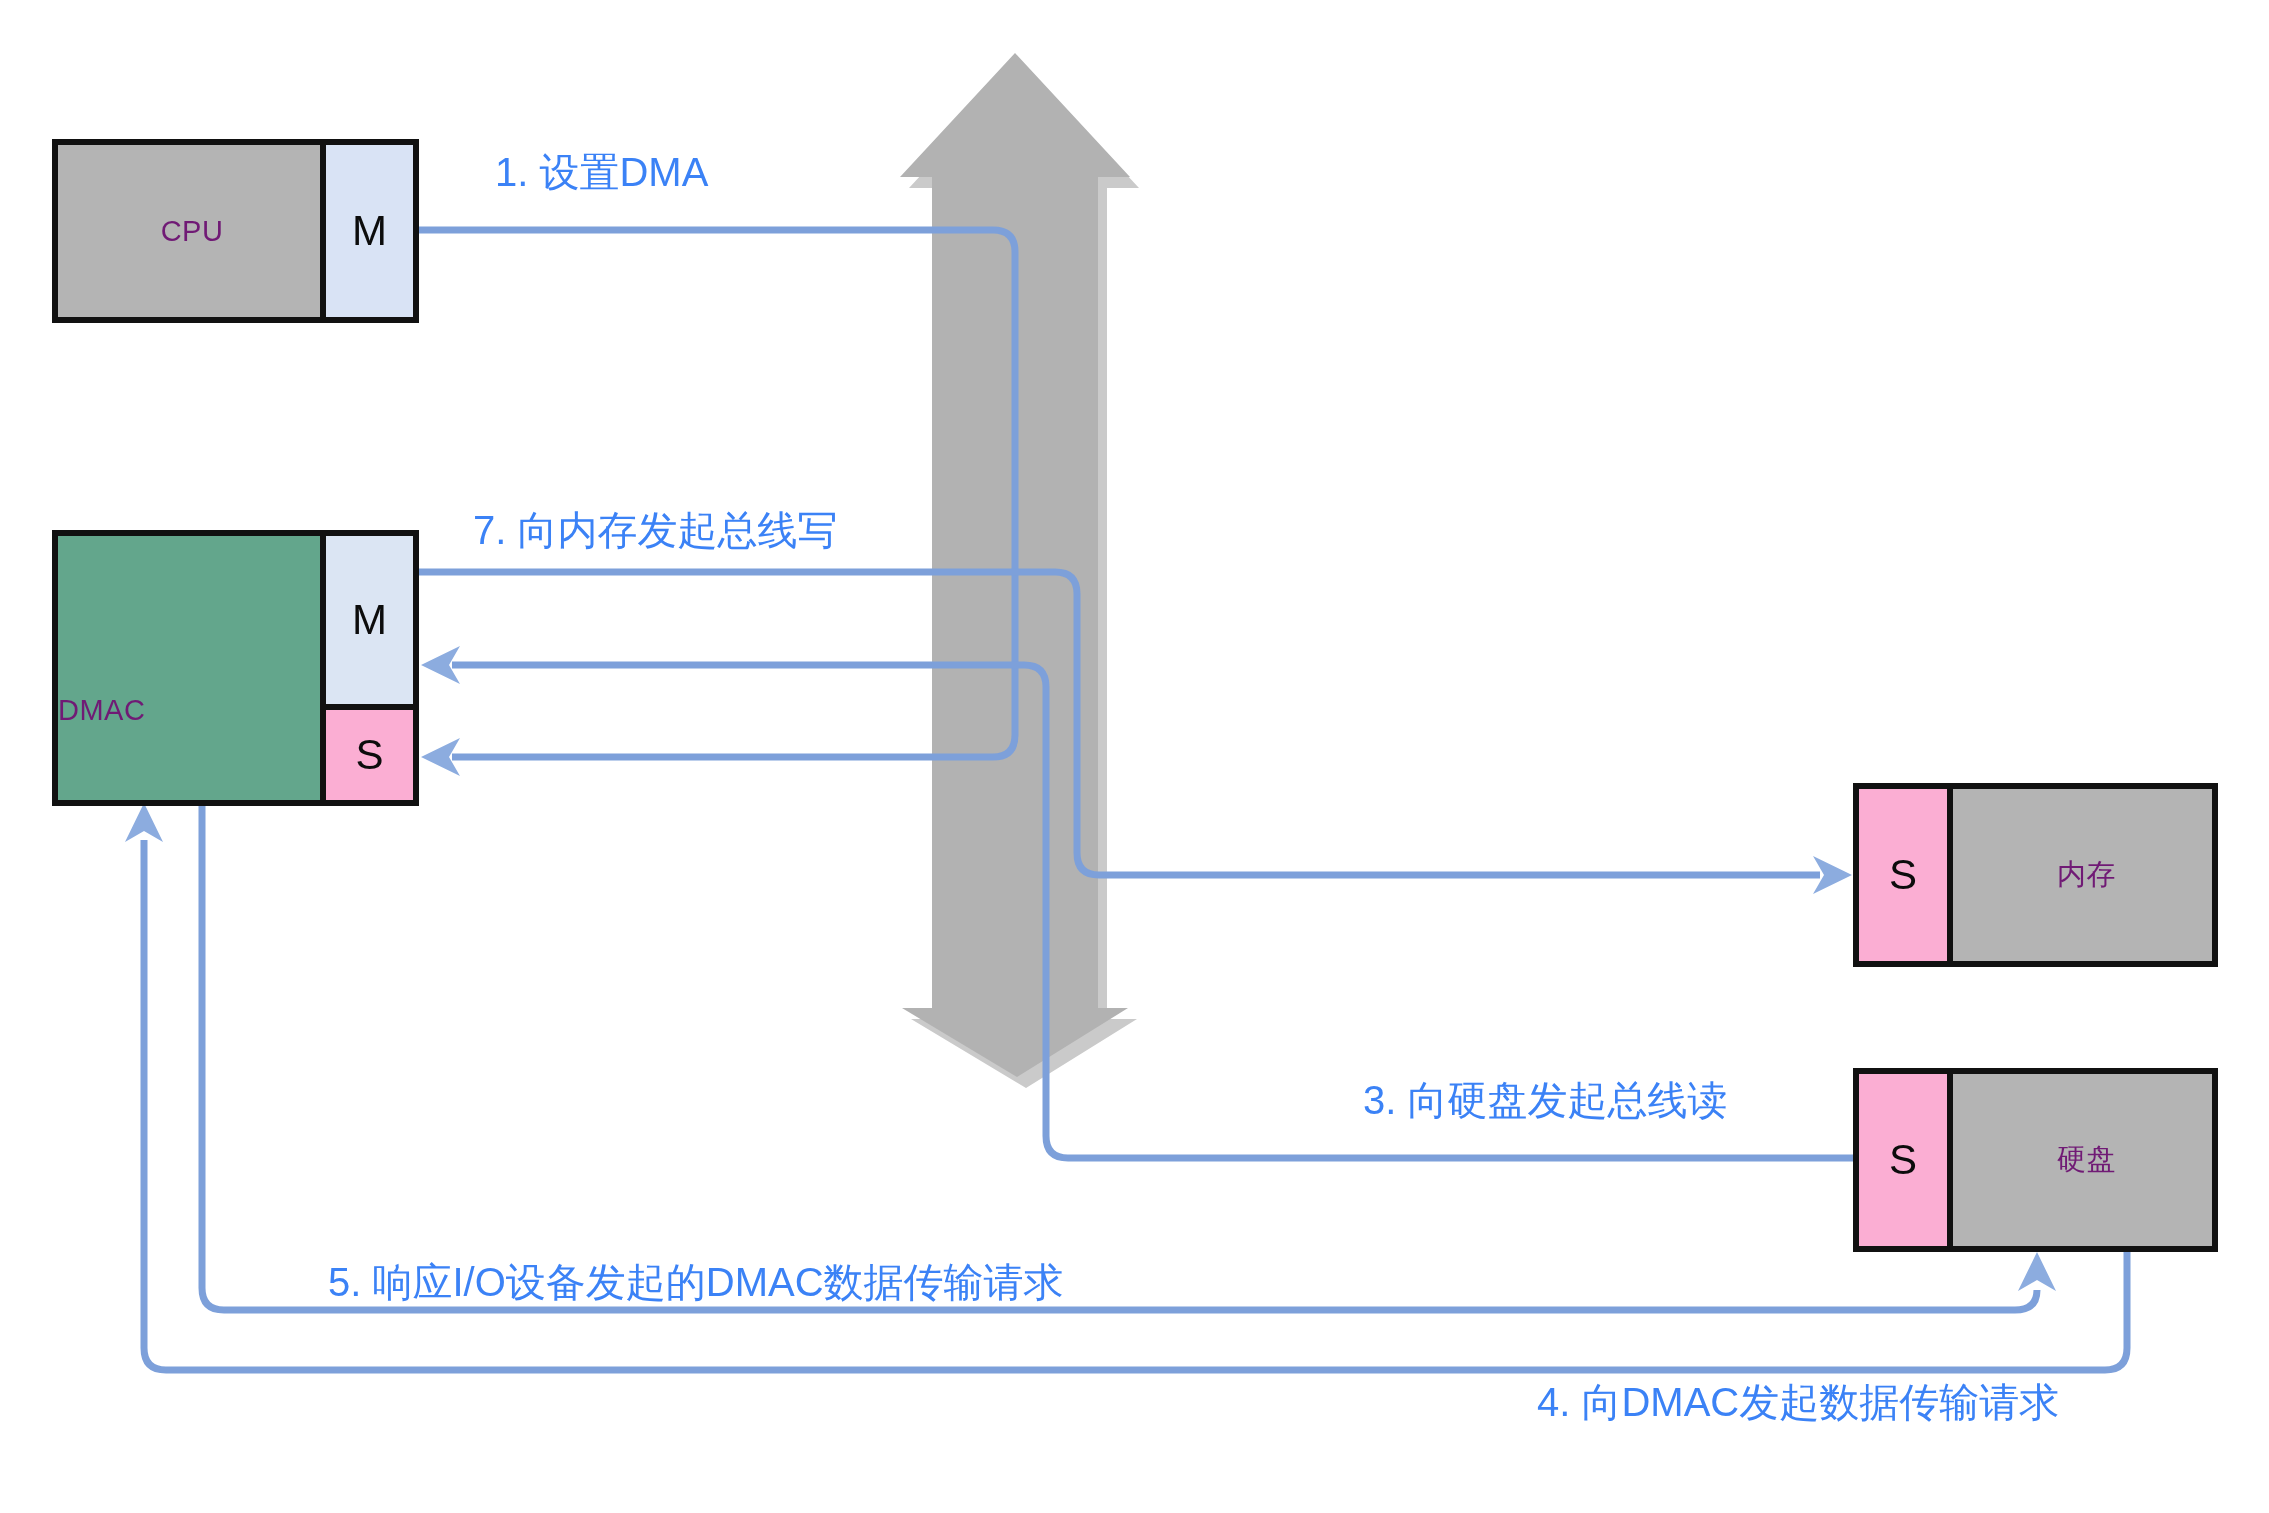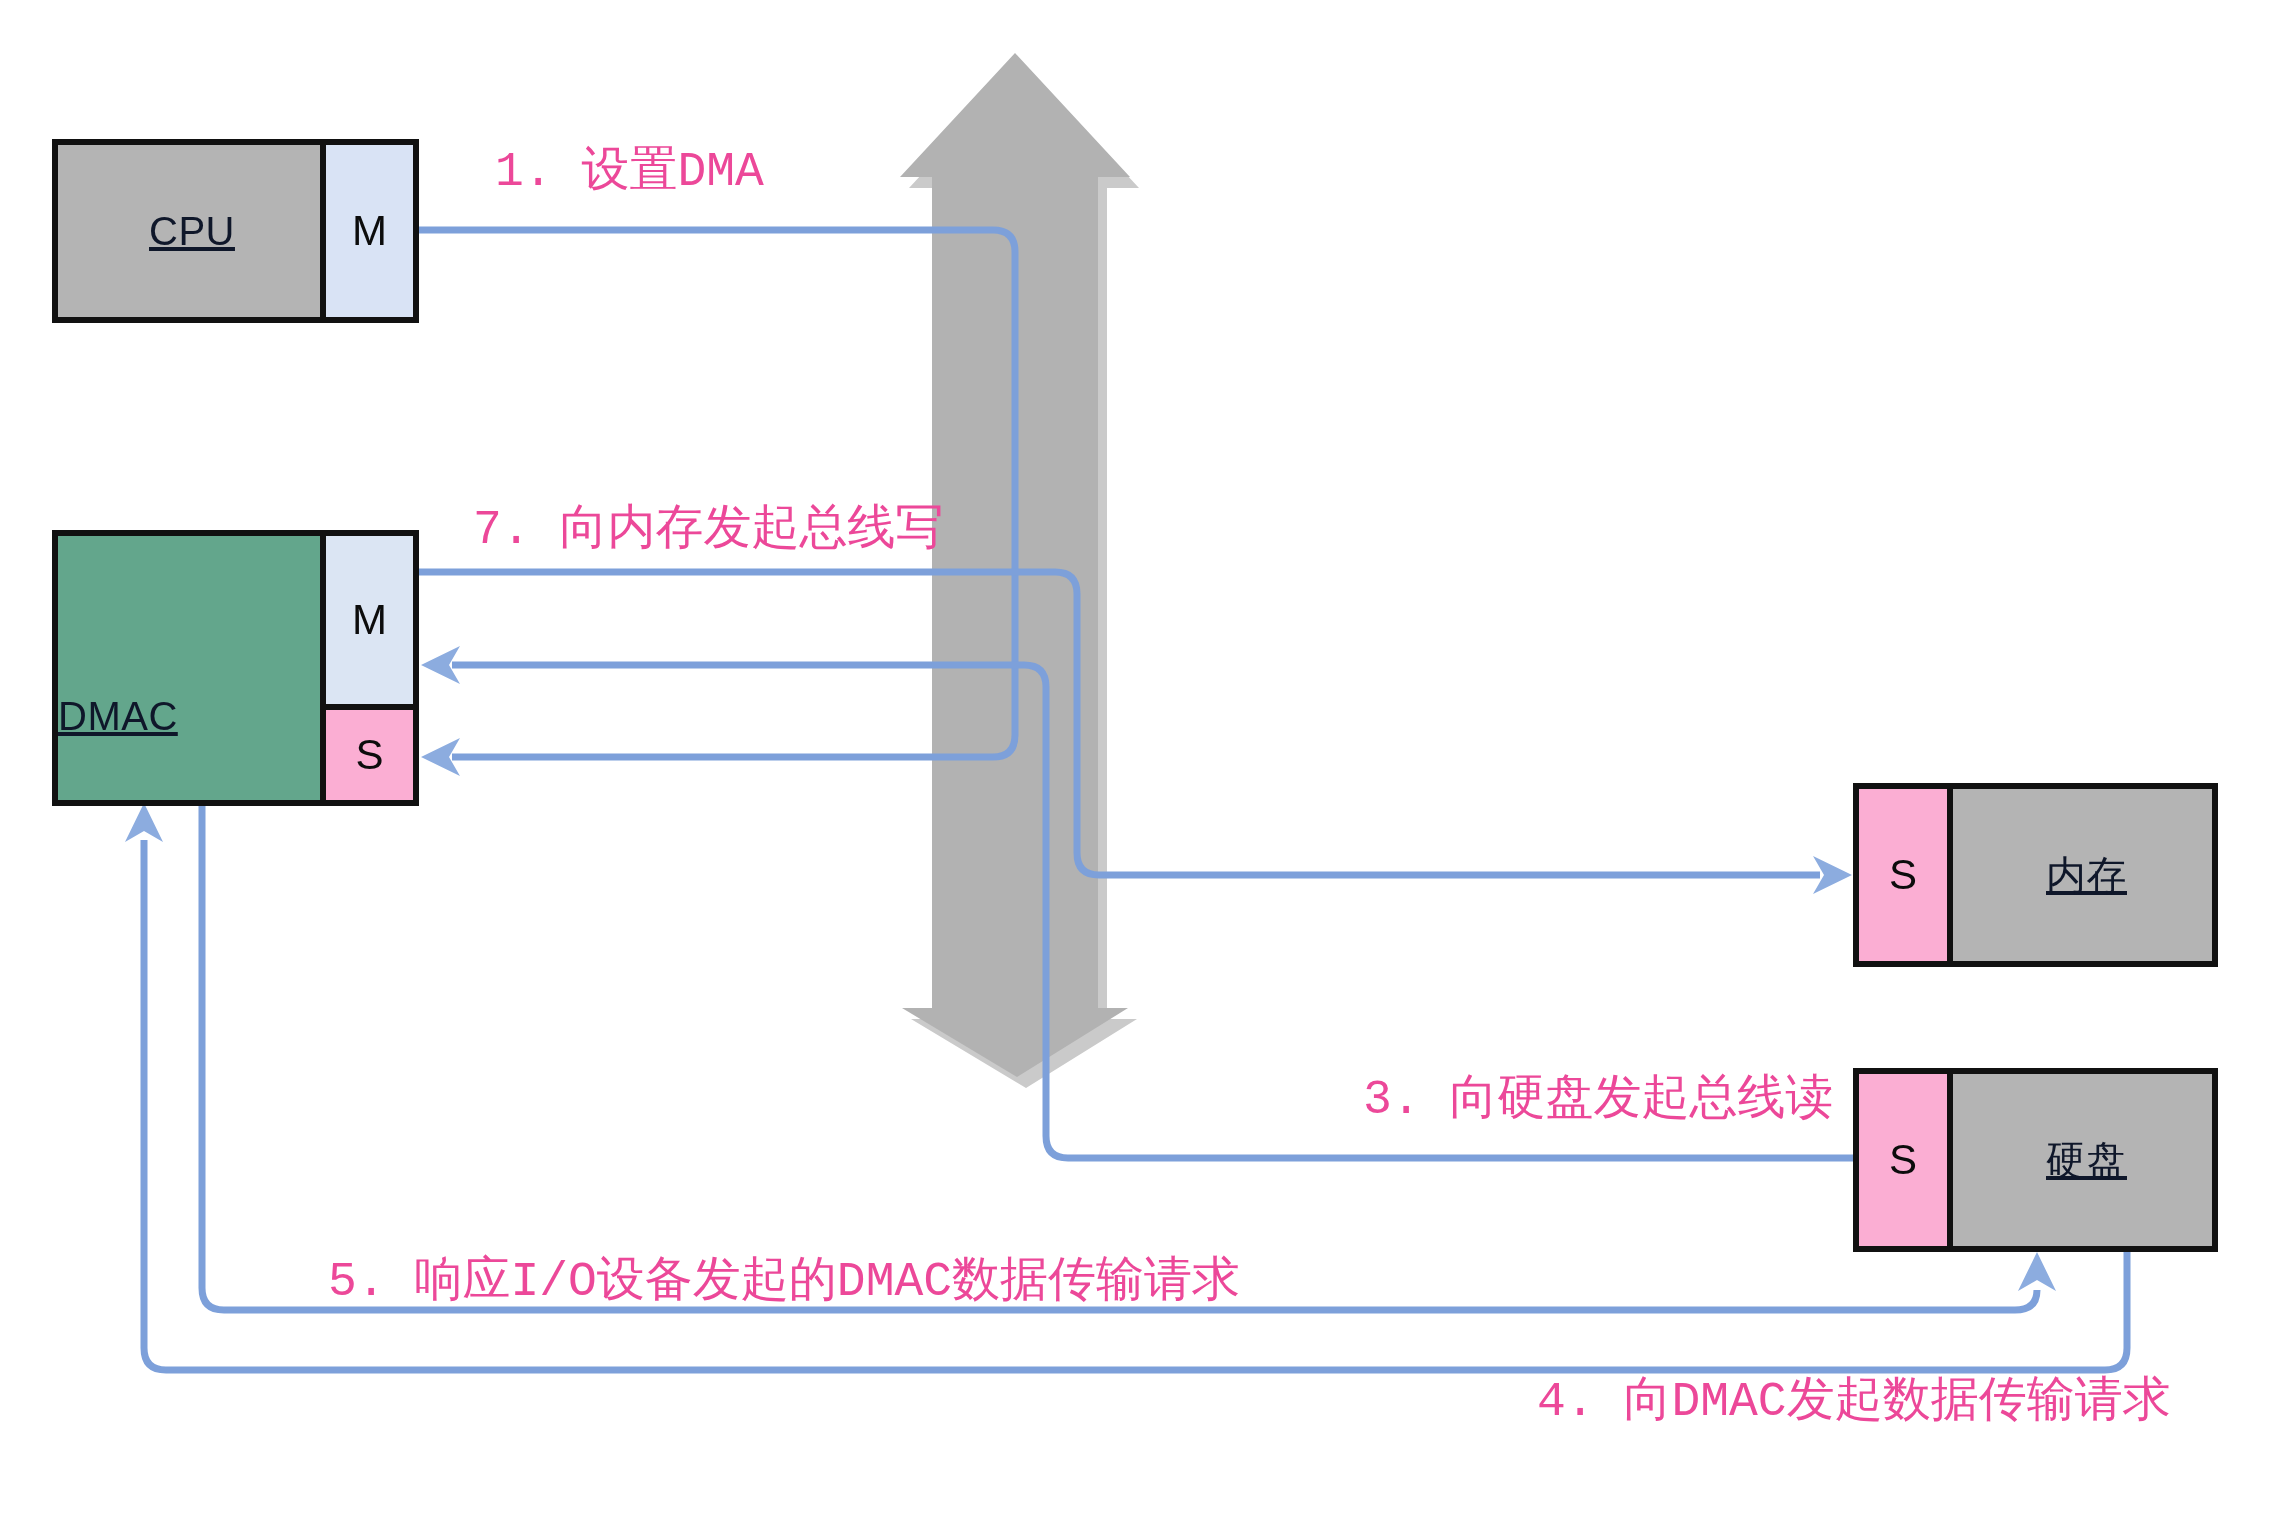--- a/index.html
+++ b/index.html
@@ -27,25 +27,24 @@
     box-sizing: border-box;
     border: 6px solid #111111;
   }
   .box-cpu    { left: 52px;   top: 139px;  width: 367px; height: 184px; background: #b4b4b4; }
   .box-dmac   { left: 52px;   top: 530px;  width: 367px; height: 276px; background: #63a68c; }
   .box-memory { left: 1853px; top: 783px;  width: 365px; height: 184px; background: #b4b4b4; }
   .box-disk   { left: 1853px; top: 1068px; width: 365px; height: 184px; background: #b4b4b4; }
 
   .box-label {
     position: absolute;
-    color: #0f172a;
-    font-size: 40px;
+    color: #701a75;
+    font-size: 29px;
     letter-spacing: 0.5px;
     white-space: nowrap;
-    text-decoration: underline;
   }
   .cpu-label {
     left: 0; top: 0; width: 268px; height: 100%;
     display: flex; align-items: center; justify-content: center;
   }
   .dmac-label {
     left: 0; top: 158px; width: 268px;
     text-align: left;
   }
   .mem-label, .disk-label {
@@ -69,25 +68,24 @@
   .dmac-s { top: 174px; bottom: 0; background: #fbaed3; }
   .port-left {
     left: 0; top: 0; width: 94px; height: 100%;
     border-right: 6px solid #111111;
     background: #fbaed3;
   }
 
   
   .step-label {
     position: absolute;
-    color: #ec4899;
-    font-size: 48px;
+    color: #3b82f6;
+    font-size: 40px;
     line-height: 46px;
     white-space: nowrap;
-    font-family: Liberation Mono, monospace;
   }
   .step-1 { left: 495px;  top: 149px; }
   .step-7 { left: 473px;  top: 507px; }
   .step-6 { left: 1363px; top: 1077px; }
   .step-5 { left: 328px;  top: 1228px; margin-top: 31px; }
   .step-4 { left: 1537px; top: 1379px; }
 </style>
 </head>
 <body>
 

